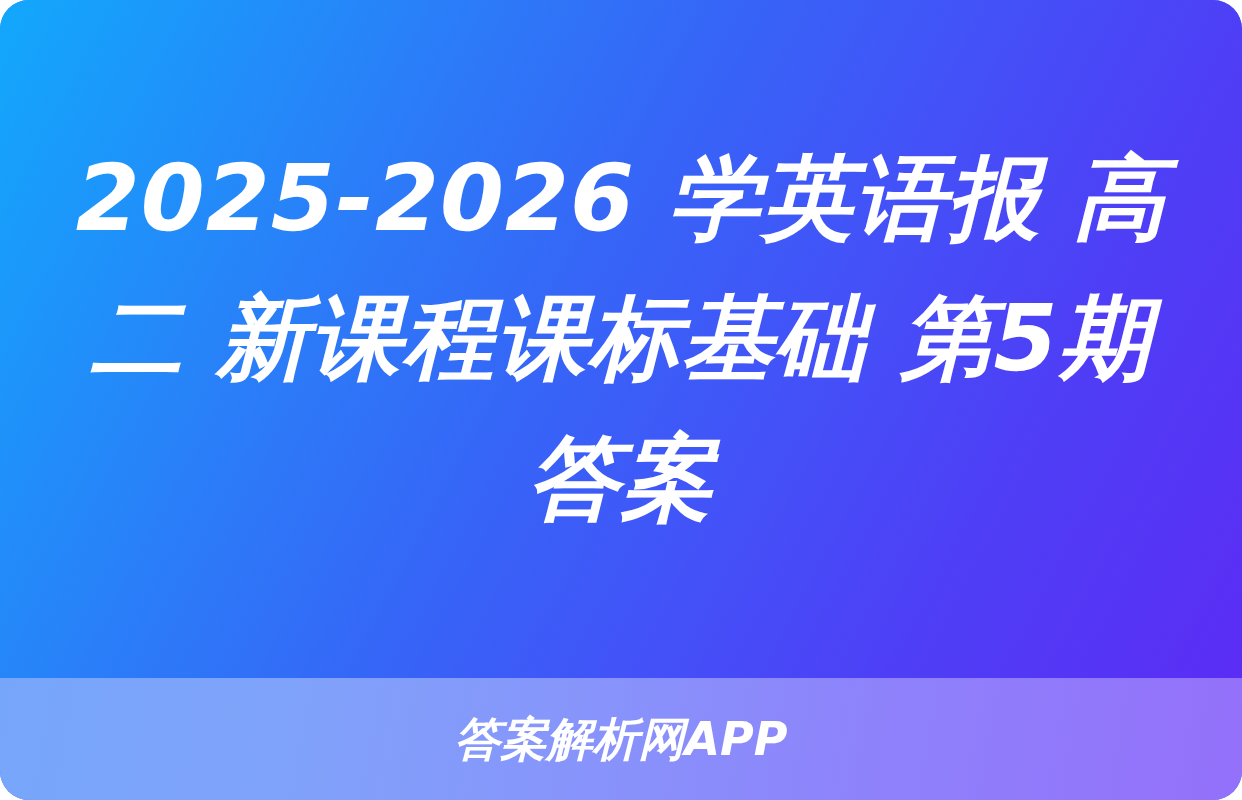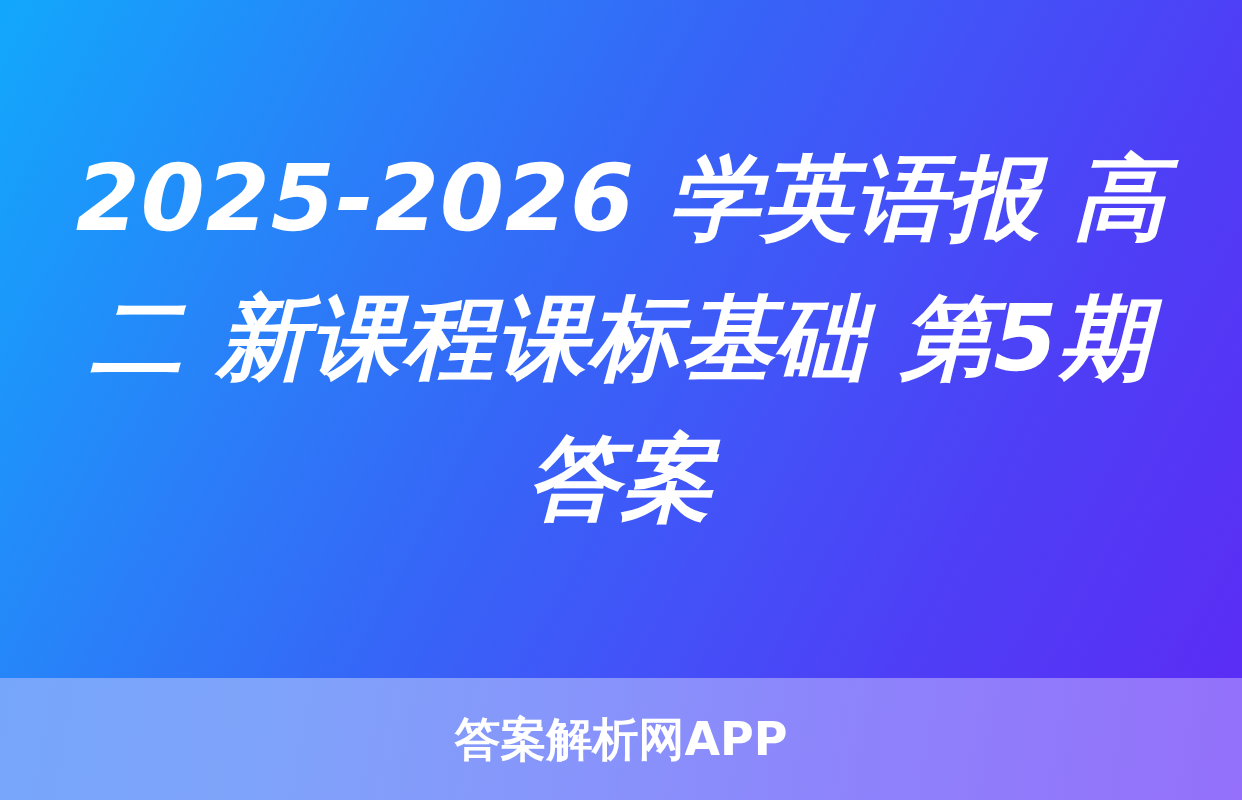--- a/index.html
+++ b/index.html
@@ -11,20 +11,21 @@
   body {
     font-family: "Liberation Sans", "DejaVu Sans", sans-serif;
   }
 
   .card {
     position: relative;
     width: 1242px;
     height: 800px;
     overflow: hidden;
     background: #2d6df8;
+    border-radius: 29px;
   }
 
   
   .hero {
     position: absolute;
     left: 0;
     top: 0;
     width: 1242px;
     height: 678px;
     background: linear-gradient(118deg,
@@ -80,20 +81,21 @@
     display: flex;
     align-items: center;
     justify-content: center;
   }
 
   .footer-brand {
     color: #ffffff;
     font-family: "DejaVu Sans", "Liberation Sans", sans-serif;
     font-size: 46px;
     font-weight: 700;
+    font-style: italic;
     letter-spacing: 0px;
     line-height: 1;
     white-space: nowrap;
   }
 </style>
 </head>
 <body>
 
 <div class="card">
 

